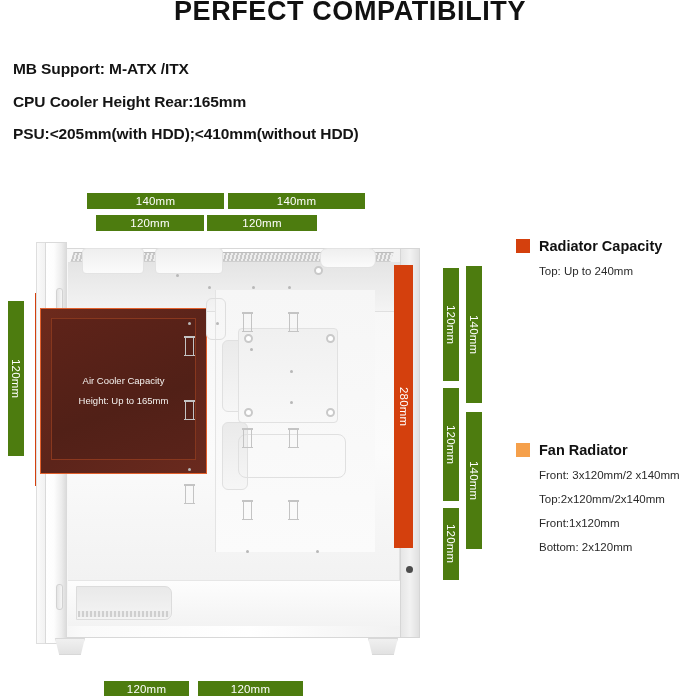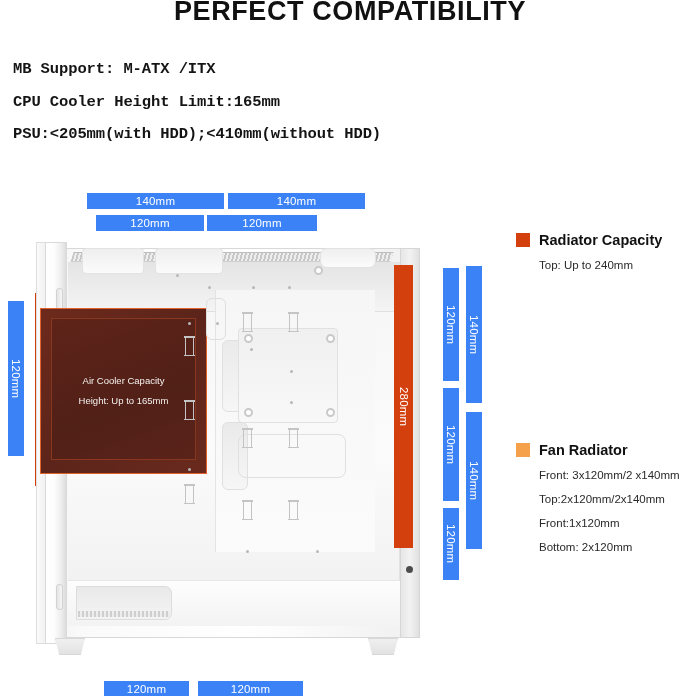--- a/index.html
+++ b/index.html
@@ -13,30 +13,30 @@
   }
   #root{position:absolute;inset:0;}
 
   
   .title{
     position:absolute;left:0;top:-4px;width:700px;
     text-align:center;
     font-size:27px;font-weight:bold;letter-spacing:.6px;
     color:#111;
   }
-  .specs{position:absolute;left:13px;top:60px;width:480px;font-family:Liberation Mono, monospace;}
+  .specs{position:absolute;left:13px;top:60px;width:480px;}
   .specs .line{
     font-size:15.5px;font-weight:bold;color:#141414;
     margin-bottom:14.5px;white-space:nowrap;letter-spacing:-0.1px;
   }
 
   
   .bar{
     position:absolute;
-    background:#3b82f6;
+    background:#4d7c0f;
     color:#ffffff;
     font-size:11.5px;
     display:flex;align-items:center;justify-content:center;
     box-sizing:border-box;
     letter-spacing:.2px;
   }
   .bar.dark{background:#d4400d;}
   .bar.vert{
     writing-mode:vertical-rl;
     text-orientation:mixed;
@@ -189,21 +189,21 @@
 </style>
 </head>
 <body>
 
 <div id="root">
 
   <div class="title">PERFECT COMPATIBILITY</div>
 
   <div class="specs">
     <div class="line">MB Support: M-ATX /ITX</div>
-    <div class="line">CPU Cooler Height Limit:165mm</div>
+    <div class="line">CPU Cooler Height Rear:165mm</div>
     <div class="line">PSU:&lt;205mm(with HDD);&lt;410mm(without HDD)</div>
   </div>
 
   <div class="bar" style="left:87px;top:193px;width:137px;height:16px;">140mm</div>
   <div class="bar" style="left:228px;top:193px;width:137px;height:16px;">140mm</div>
 
   <div class="bar" style="left:96px;top:215px;width:108px;height:16px;">120mm</div>
   <div class="bar" style="left:207px;top:215px;width:110px;height:16px;">120mm</div>
 
   <div class="bar dark big" style="left:86px;top:236px;width:228px;height:19px;margin-top:24px;">240mm</div>
@@ -290,21 +290,21 @@
   <div class="bar vert" style="left:466px;top:266px;width:16px;height:137px;">140mm</div>
 
   <div class="bar vert" style="left:443px;top:388px;width:16px;height:113px;">120mm</div>
   <div class="bar vert" style="left:466px;top:412px;width:16px;height:137px;">140mm</div>
 
   <div class="bar vert" style="left:443px;top:508px;width:16px;height:72px;">120mm</div>
 
   <div class="bar" style="left:104px;top:681px;width:85px;height:15px;">120mm</div>
   <div class="bar" style="left:198px;top:681px;width:105px;height:15px;">120mm</div>
 
-  <div class="legend" style="left:516px;top:232px;width:180px;">
+  <div class="legend" style="left:516px;top:238px;width:180px;">
     <div class="head">
       <span class="swatch" style="background:#D4400D;"></span>
       <span>Radiator Capacity</span>
     </div>
     <div class="row">Top: Up to 240mm</div>
   </div>
 
   <div class="legend" style="left:516px;top:442px;width:185px;">
     <div class="head">
       <span class="swatch" style="background:#F5A04B;"></span>

